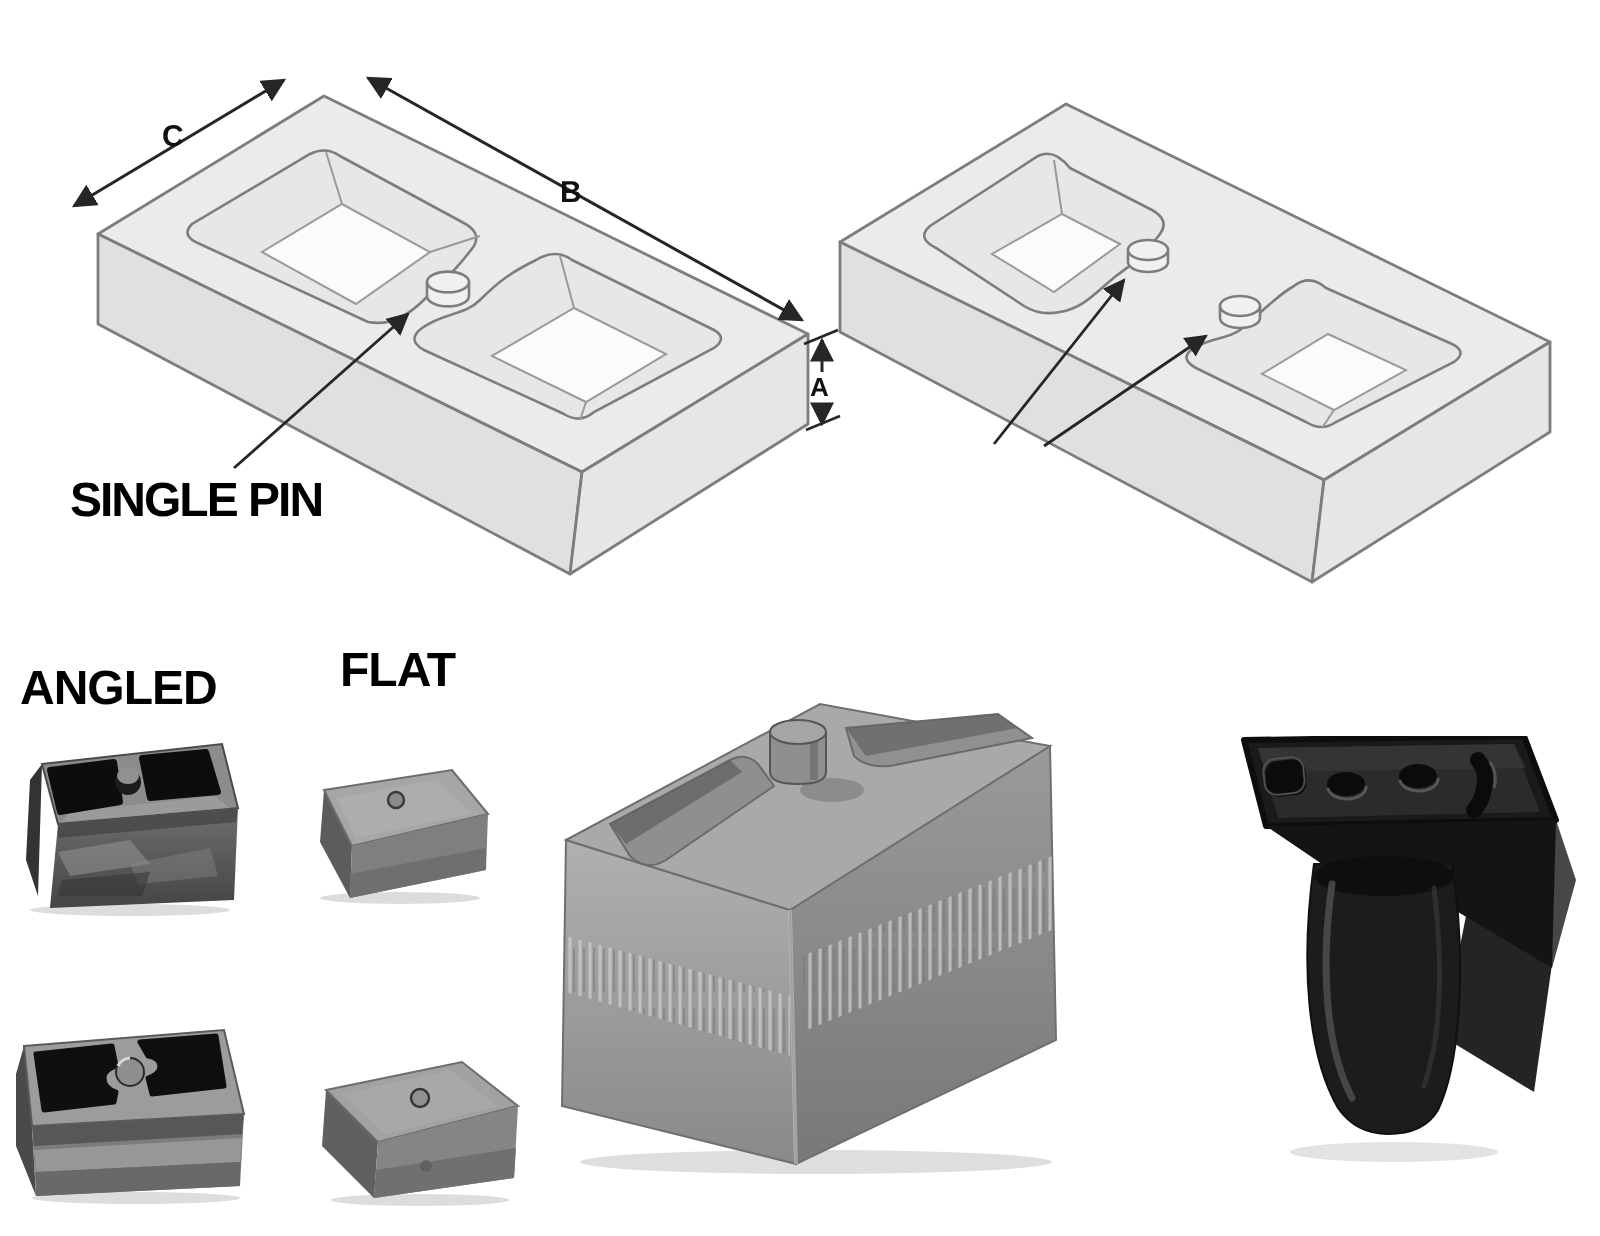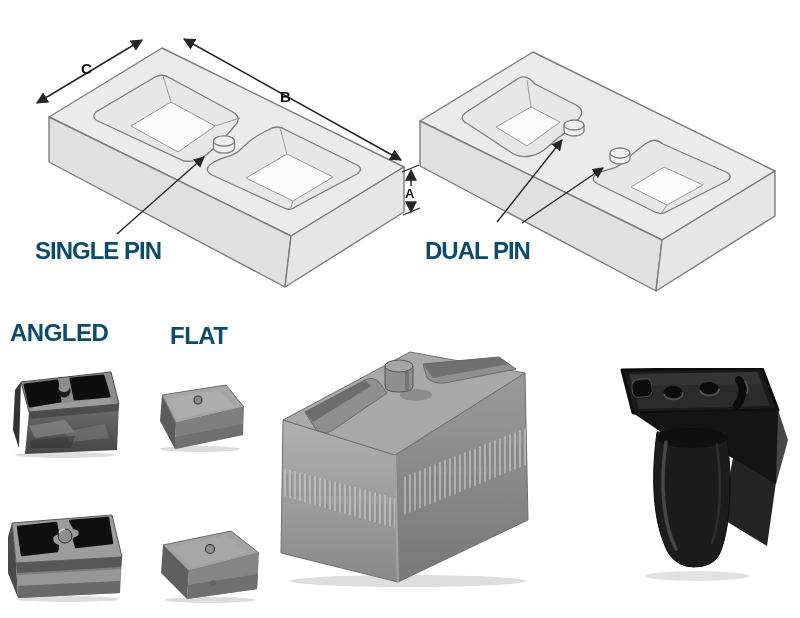--- a/index.html
+++ b/index.html
@@ -1,20 +1,20 @@
 <!DOCTYPE html>
 <html><head>
 <meta charset="utf-8">
 <style>
   html,body{margin:0;padding:0;background:#fff;}
   .canvas{position:relative;width:800px;height:618px;background:#ffffff;overflow:hidden;
           font-family:"Liberation Sans",sans-serif;}
   .abs{position:absolute;}
   .lbl{position:absolute;font-family:"Liberation Sans",sans-serif;font-weight:700;
-       color:#0c4a6e;white-space:nowrap;line-height:1;}
+       color:#000000;white-space:nowrap;line-height:1;}
   .dim{position:absolute;font-family:"Liberation Sans",sans-serif;font-weight:700;
        color:#111;white-space:nowrap;line-height:1;}
   svg{display:block;}
 </style>
 </head>
 <body>
 
 <div class="canvas">
 
   <svg class="abs" style="left:0;top:0" width="800" height="312" viewBox="0 0 800 312">
@@ -87,23 +87,22 @@
     <line x1="117" y1="234" x2="204" y2="157" stroke="#262626" stroke-width="1.4" marker-end="url(#arr)"></line>
     <line x1="497" y1="222" x2="562" y2="140" stroke="#262626" stroke-width="1.4" marker-end="url(#arr)"></line>
     <line x1="522" y1="223" x2="603" y2="168" stroke="#262626" stroke-width="1.4" marker-end="url(#arr)"></line>
   </svg>
 
   <div class="dim" style="left:81px;top:61px;font-size:15px">C</div>
   <div class="dim" style="left:280px;top:89px;font-size:15px">B</div>
   <div class="dim" style="left:405px;top:187px;font-size:13px">A</div>
 
   <div class="lbl" style="left:35px;top:239px;font-size:24px;letter-spacing:-1px">SINGLE PIN</div>
-  <div class="lbl" style="left:425px;top:239px;font-size:24px;letter-spacing:-1px">DUAL PIN</div>
-
-  <div class="lbl" style="left:10px;top:321px;font-size:24px;letter-spacing:-0.5px">ANGLED</div>
+
+  <div class="lbl" style="left:10px;top:333px;font-size:24px;letter-spacing:-0.5px">ANGLED</div>
   <div class="lbl" style="left:170px;top:324px;font-size:24px;letter-spacing:-0.5px">FLAT</div>
 
   <svg class="abs" style="left:5px;top:368px" width="117" height="90" viewBox="0 0 117 90">
     <defs>
       <linearGradient id="ag1f" x1="0" y1="0" x2="0" y2="1">
         <stop offset="0" stop-color="#6e6e6e"></stop>
           <stop offset="1" stop-color="#454545"></stop>
       </linearGradient>
     </defs>
     <ellipse cx="60" cy="87" rx="50" ry="3" fill="#dddddd"></ellipse>

